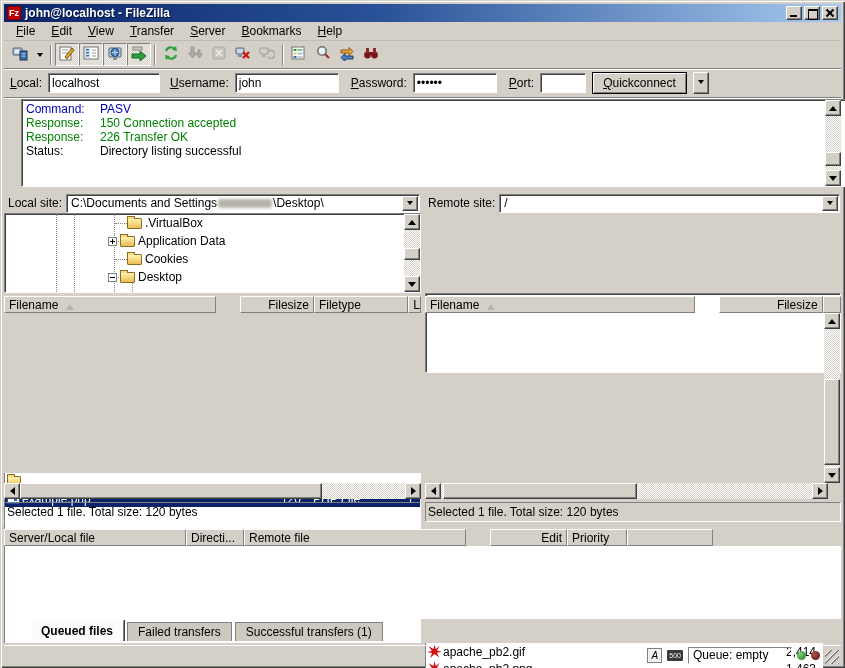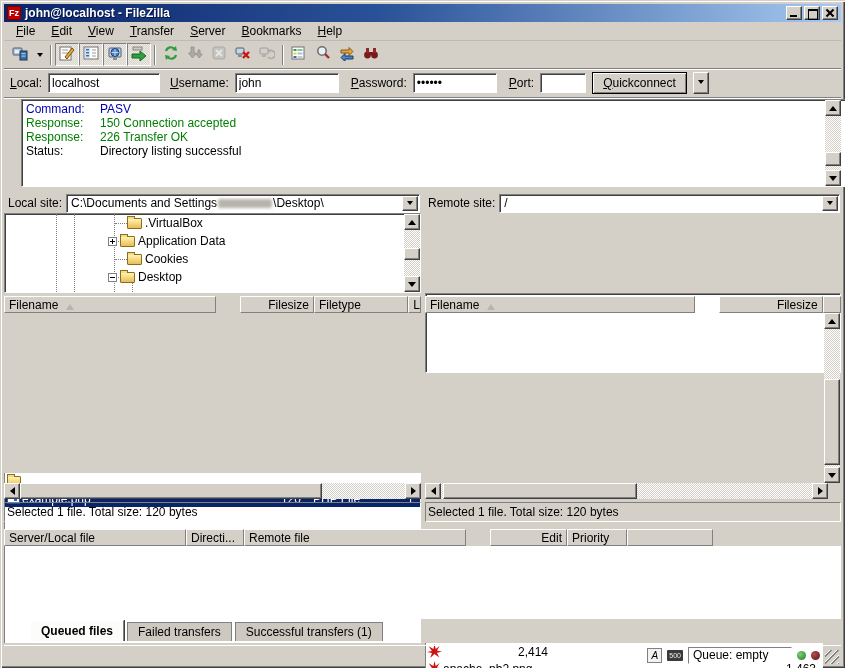--- a/index.html
+++ b/index.html
@@ -436,20 +436,21 @@
     <div class="hcell" style="width:19px"></div>
   </div>
 
   <div class="abs flist" style="left:425px;top:313px;width:398px;height:170px;border-left:1px solid #808080">
     <div class="frow">
       <span class="ficon">
           <svg width="15" height="15" viewBox="0 0 16 16">
             <path d="M8 0 L9.3 5.2 L13.5 2.2 L10.6 7 L16 8.2 L10.6 9.2 L13 14.5 L8 10.6 L3.4 15 L5.3 9.6 L0 8.6 L5.2 7.4 L1.8 2.4 L6.8 5.4 Z" fill="#cc1212"></path>
           </svg>
         </span>
+      <span class="cell" style="width:268px">apache_pb2.gif</span>
       <span class="cell" style="width:105px;text-align:right">2,414</span>
     </div>
     <div class="frow">
       <span class="ficon">
           <svg width="15" height="15" viewBox="0 0 16 16">
             <path d="M8 0 L9.3 5.2 L13.5 2.2 L10.6 7 L16 8.2 L10.6 9.2 L13 14.5 L8 10.6 L3.4 15 L5.3 9.6 L0 8.6 L5.2 7.4 L1.8 2.4 L6.8 5.4 Z" fill="#cc1212"></path>
           </svg>
         </span>
       <span class="cell" style="width:268px">apache_pb2.png</span>
       <span class="cell" style="width:105px;text-align:right">1,463</span>

